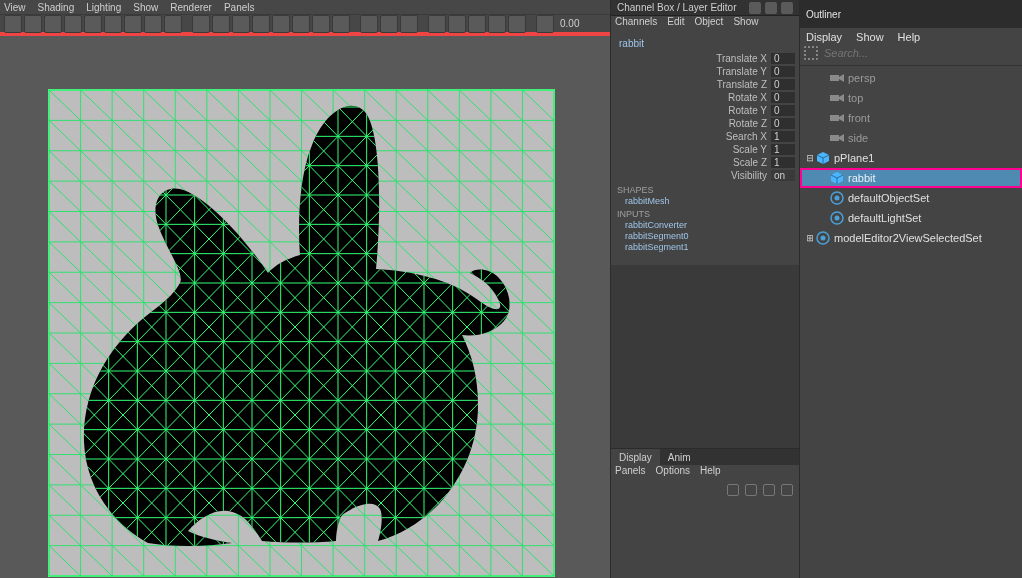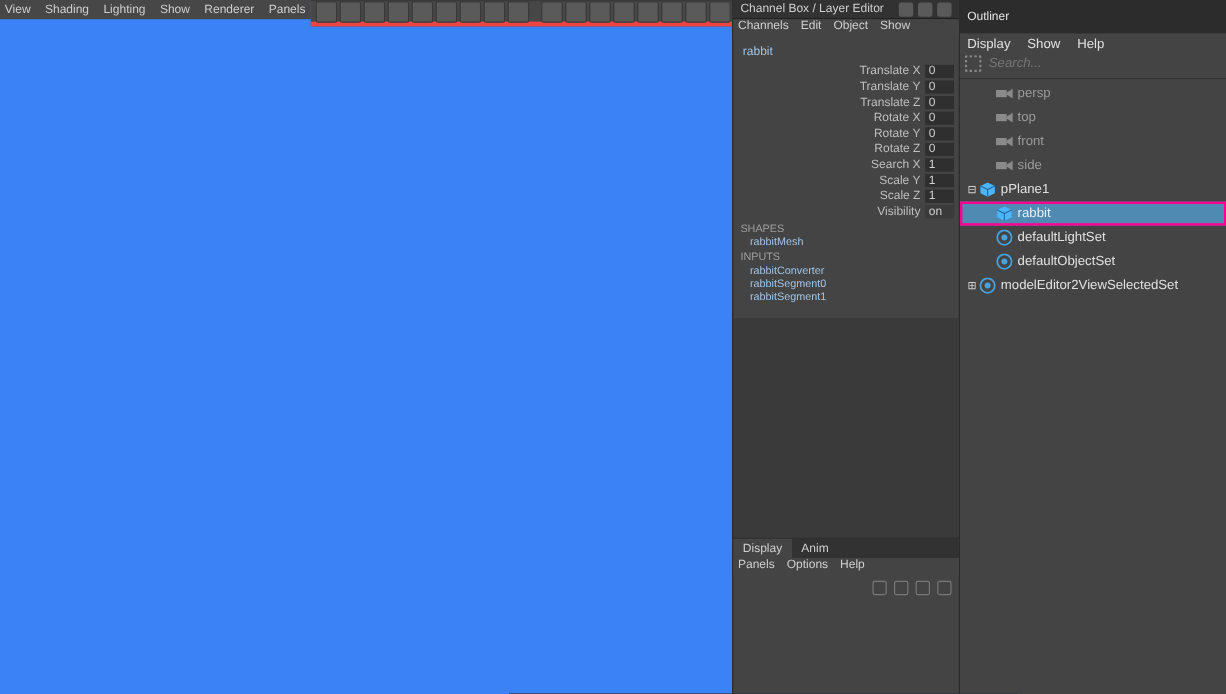--- a/index.html
+++ b/index.html
@@ -1,19 +1,19 @@
 <!DOCTYPE html>
 <html><head>
 <meta charset="utf-8">
 <style>
   html,body{margin:0;padding:0;width:1022px;height:578px;background:#2d2d2d;font-family:Arial,Helvetica,sans-serif;color:#bfbfbf;font-size:11px;overflow:hidden}
   *{box-sizing:border-box}
   .app{display:flex;width:1022px;height:578px}
   
-  .viewport{width:610px;height:100%;display:flex;background:#3b82f6}
+  .viewport{width:610px;height:100%;display:flex;flex-direction:column;background:#f0abfc}
   .vp-menubar{height:16px;display:flex;align-items:center;padding:0 4px;gap:12px;background:#474747;color:#cfcfcf;font-size:10px}
   .vp-menubar span{cursor:pointer}
   .vp-toolbar{height:22px;display:flex;align-items:center;padding:0 4px;gap:2px;background:#474747;border-top:1px solid #3a3a3a;border-bottom:4px solid #ef4444}
   .tool-icon{width:18px;height:18px;background:#5a5a5a;border:1px solid #3a3a3a;border-radius:2px}
   .tool-sep{width:6px}
   .vp-num{font-size:10px;color:#cfcfcf;margin-left:4px}
   .vp-canvas{flex:1;background:#595959;position:relative}
   .viewport svg{width:100%;height:100%}
   .plane-line{stroke:#30e070;stroke-width:1}
   .plane-border{stroke:#55ff88;stroke-width:2;fill:none}
@@ -22,21 +22,21 @@
   .vp-canvas svg .bg{fill:#bdbdbd}
 
   
   .channelbox{width:190px;height:100%;display:flex;flex-direction:column;background:#444;border-left:1px solid #2b2b2b;border-right:1px solid #2b2b2b}
   .panel-tab{height:16px;background:#323232;display:flex;align-items:center;padding:0 6px;font-size:10px;color:#cfcfcf;border-bottom:1px solid #222}
   .cb-icons{margin-left:auto;display:flex;gap:4px}
   .cb-icons i{width:12px;height:12px;background:#5a5a5a;border-radius:2px;display:inline-block}
   .cb-menubar{height:16px;background:#444;display:flex;align-items:flex-start;padding:0 4px;gap:10px;font-size:10px;color:#cfcfcf}
   .cb-body{padding:6px 4px 4px;font-size:10px;color:#bfbfbf}
   .cb-selname{color:#9fc5e8;margin-bottom:4px;padding-left:4px}
-  .attr-row{display:flex;align-items:center;height:12px;margin-bottom:1px}
+  .attr-row{display:flex;align-items:flex-start;height:12px;margin-bottom:1px}
   .attr-label{flex:1;text-align:right;padding-right:4px;color:#bfbfbf}
   .attr-field{width:24px;height:11px;background:#2f2f2f;color:#cfcfcf;padding-left:3px;font-size:10px;line-height:11px}
   .attr-field.on{background:#3a3a3a}
   .cb-section{color:#9f9f9f;font-size:9px;margin:3px 0 1px 2px}
   .cb-sub{color:#9fc5e8;font-size:9px;margin:0 0 1px 10px}
   .cb-spacer{flex:1;background:#3a3a3a;margin-top:8px}
   .cb-bottom{border-top:1px solid #2b2b2b}
   .cb-tabrow{height:16px;background:#323232;display:flex;align-items:center;font-size:10px}
   .cb-tab{padding:0 8px;height:100%;display:flex;align-items:center;color:#d0d0d0}
   .cb-tab.active{background:#444}
@@ -1127,31 +1127,31 @@
           <span>rabbit</span>
         </div>
         <div class="tree-row indent1 bright">
           <span class="tw"></span>
           <span class="node-icon set">
             <svg viewBox="0 0 14 14">
               <circle cx="7" cy="7" r="6" fill="none" stroke="#4aa0d8" stroke-width="1.5"></circle>
               <circle cx="7" cy="7" r="2.5" fill="#4aa0d8"></circle>
             </svg>
           </span>
-          <span>defaultLightSet</span>
+          <span>defaultObjectSet</span>
         </div>
         <div class="tree-row indent1 bright">
           <span class="tw"></span>
           <span class="node-icon set">
             <svg viewBox="0 0 14 14">
               <circle cx="7" cy="7" r="6" fill="none" stroke="#4aa0d8" stroke-width="1.5"></circle>
               <circle cx="7" cy="7" r="2.5" fill="#4aa0d8"></circle>
             </svg>
           </span>
-          <span>defaultObjectSet</span>
+          <span>defaultLightSet</span>
         </div>
         <div class="tree-row indent0 bright">
           <span class="tw">⊞</span>
           <span class="node-icon set">
             <svg viewBox="0 0 14 14">
               <circle cx="7" cy="7" r="6" fill="none" stroke="#4aa0d8" stroke-width="1.5"></circle>
               <circle cx="7" cy="7" r="2.5" fill="#4aa0d8"></circle>
             </svg>
           </span>
           <span>modelEditor2ViewSelectedSet</span>

